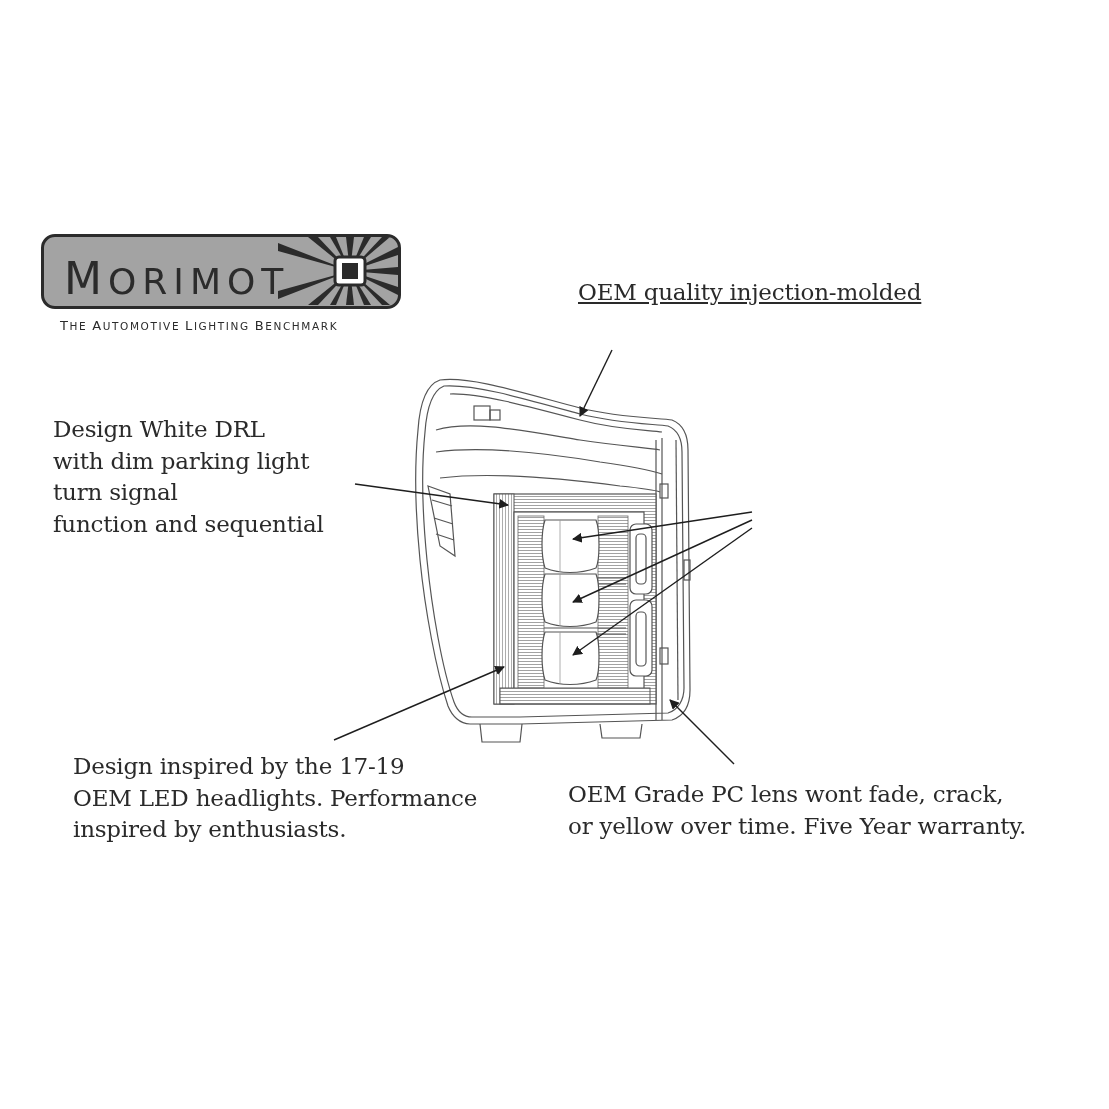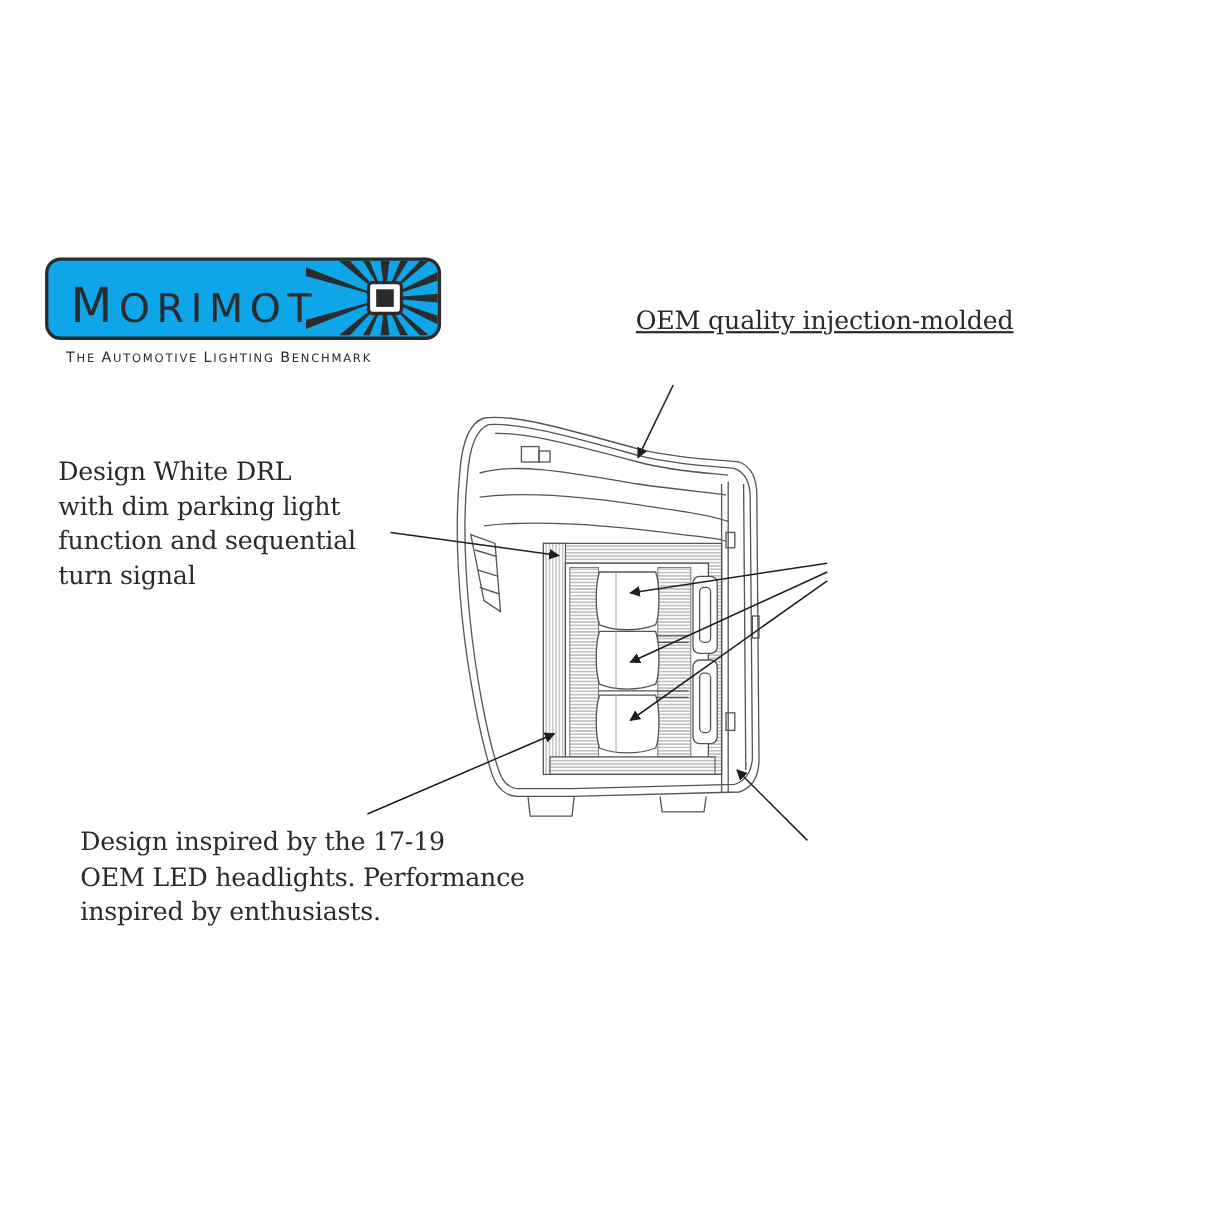--- a/index.html
+++ b/index.html
@@ -16,21 +16,21 @@
   }
   .callout .line { display: block; }
   .logo-box {
     position: absolute;
     left: 41px; top: 234px;
     width: 360px; height: 75px;
     border: 3.5px solid #2b2b2b;
     border-radius: 14px;
     box-sizing: border-box;
     overflow: hidden;
-    background: #0ea5e9;
+    background: #a3a3a3;
   }
   .logo-word {
     position: absolute;
     left: 20px; top: 16px;
     font-family: "DejaVu Sans", "Liberation Sans", sans-serif;
     font-size: 36px;
     font-weight: 400;
     letter-spacing: 6px;
     color: #2b2b2b;
   }
@@ -170,25 +170,29 @@
     </g>
   </svg>
 
   <div class="callout" style="left:578px; top:277px;text-decoration:underline;">
     <span class="line">OEM quality injection-molded</span>
   </div>
 
   <div class="callout" style="left:53px; top:414px;">
     <span class="line">Design White DRL</span>
     <span class="line">with dim parking light</span>
+    <span class="line">turn signal</span>
     <span class="line">function and sequential</span>
-    <span class="line">turn signal</span>
   </div>
 
 
   <div class="callout" style="left:73px; top:751px;">
     <span class="line">Design inspired by the 17-19</span>
     <span class="line">OEM LED headlights. Performance</span>
     <span class="line">inspired by enthusiasts.</span>
   </div>
 
+  <div class="callout" style="left:568px; top:779px;">
+    <span class="line">OEM Grade PC lens wont fade, crack,</span>
+    <span class="line">or yellow over time. Five Year warranty.</span>
+  </div>
 
 </div>
 
 </body></html>

